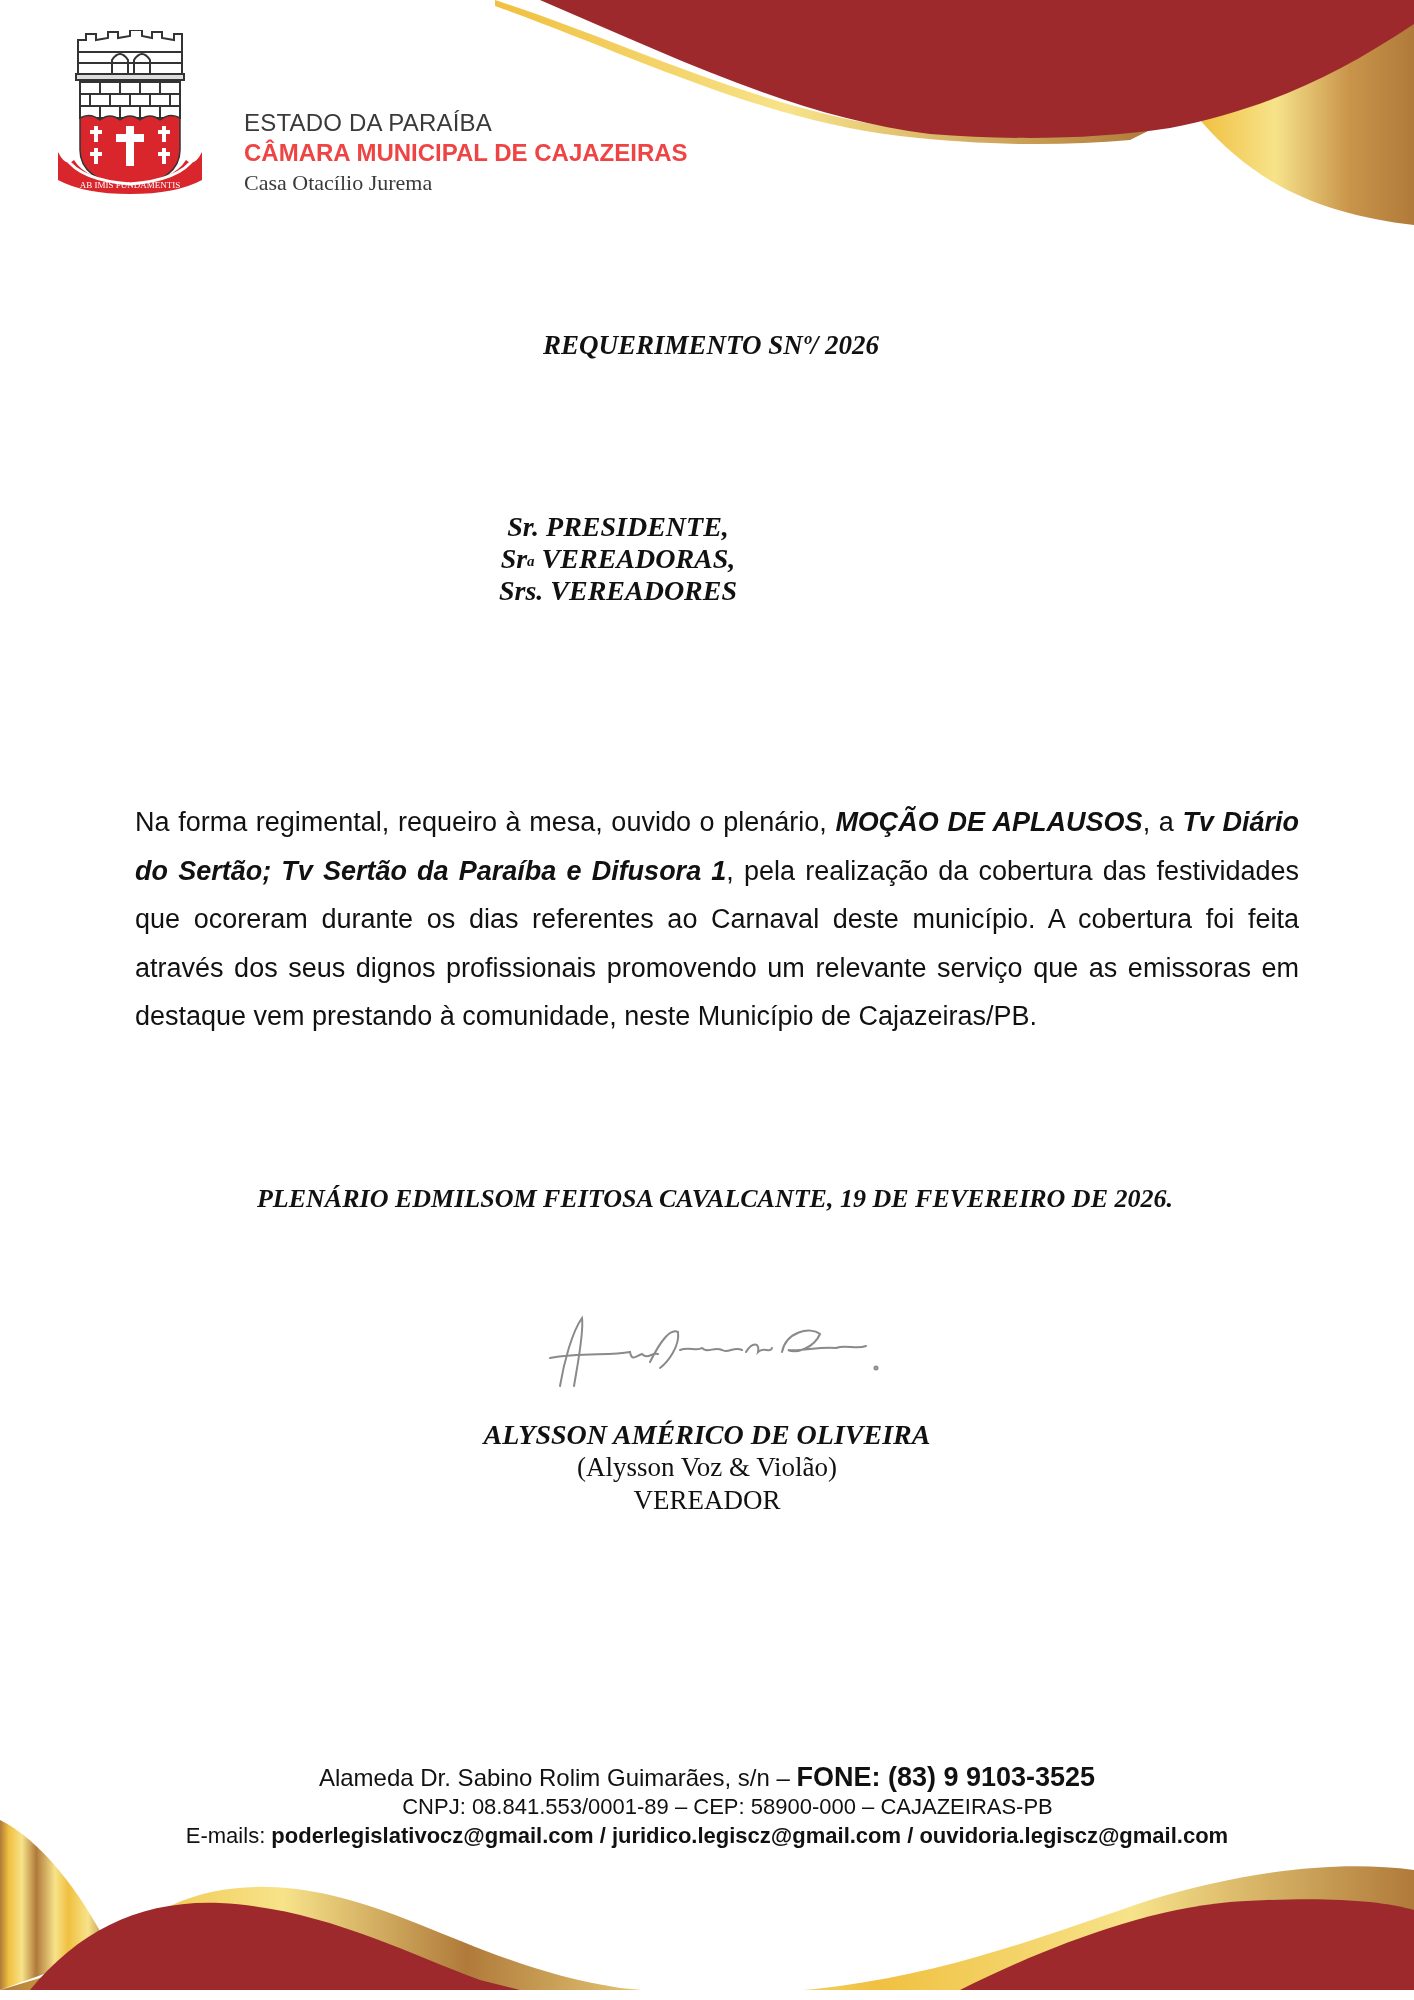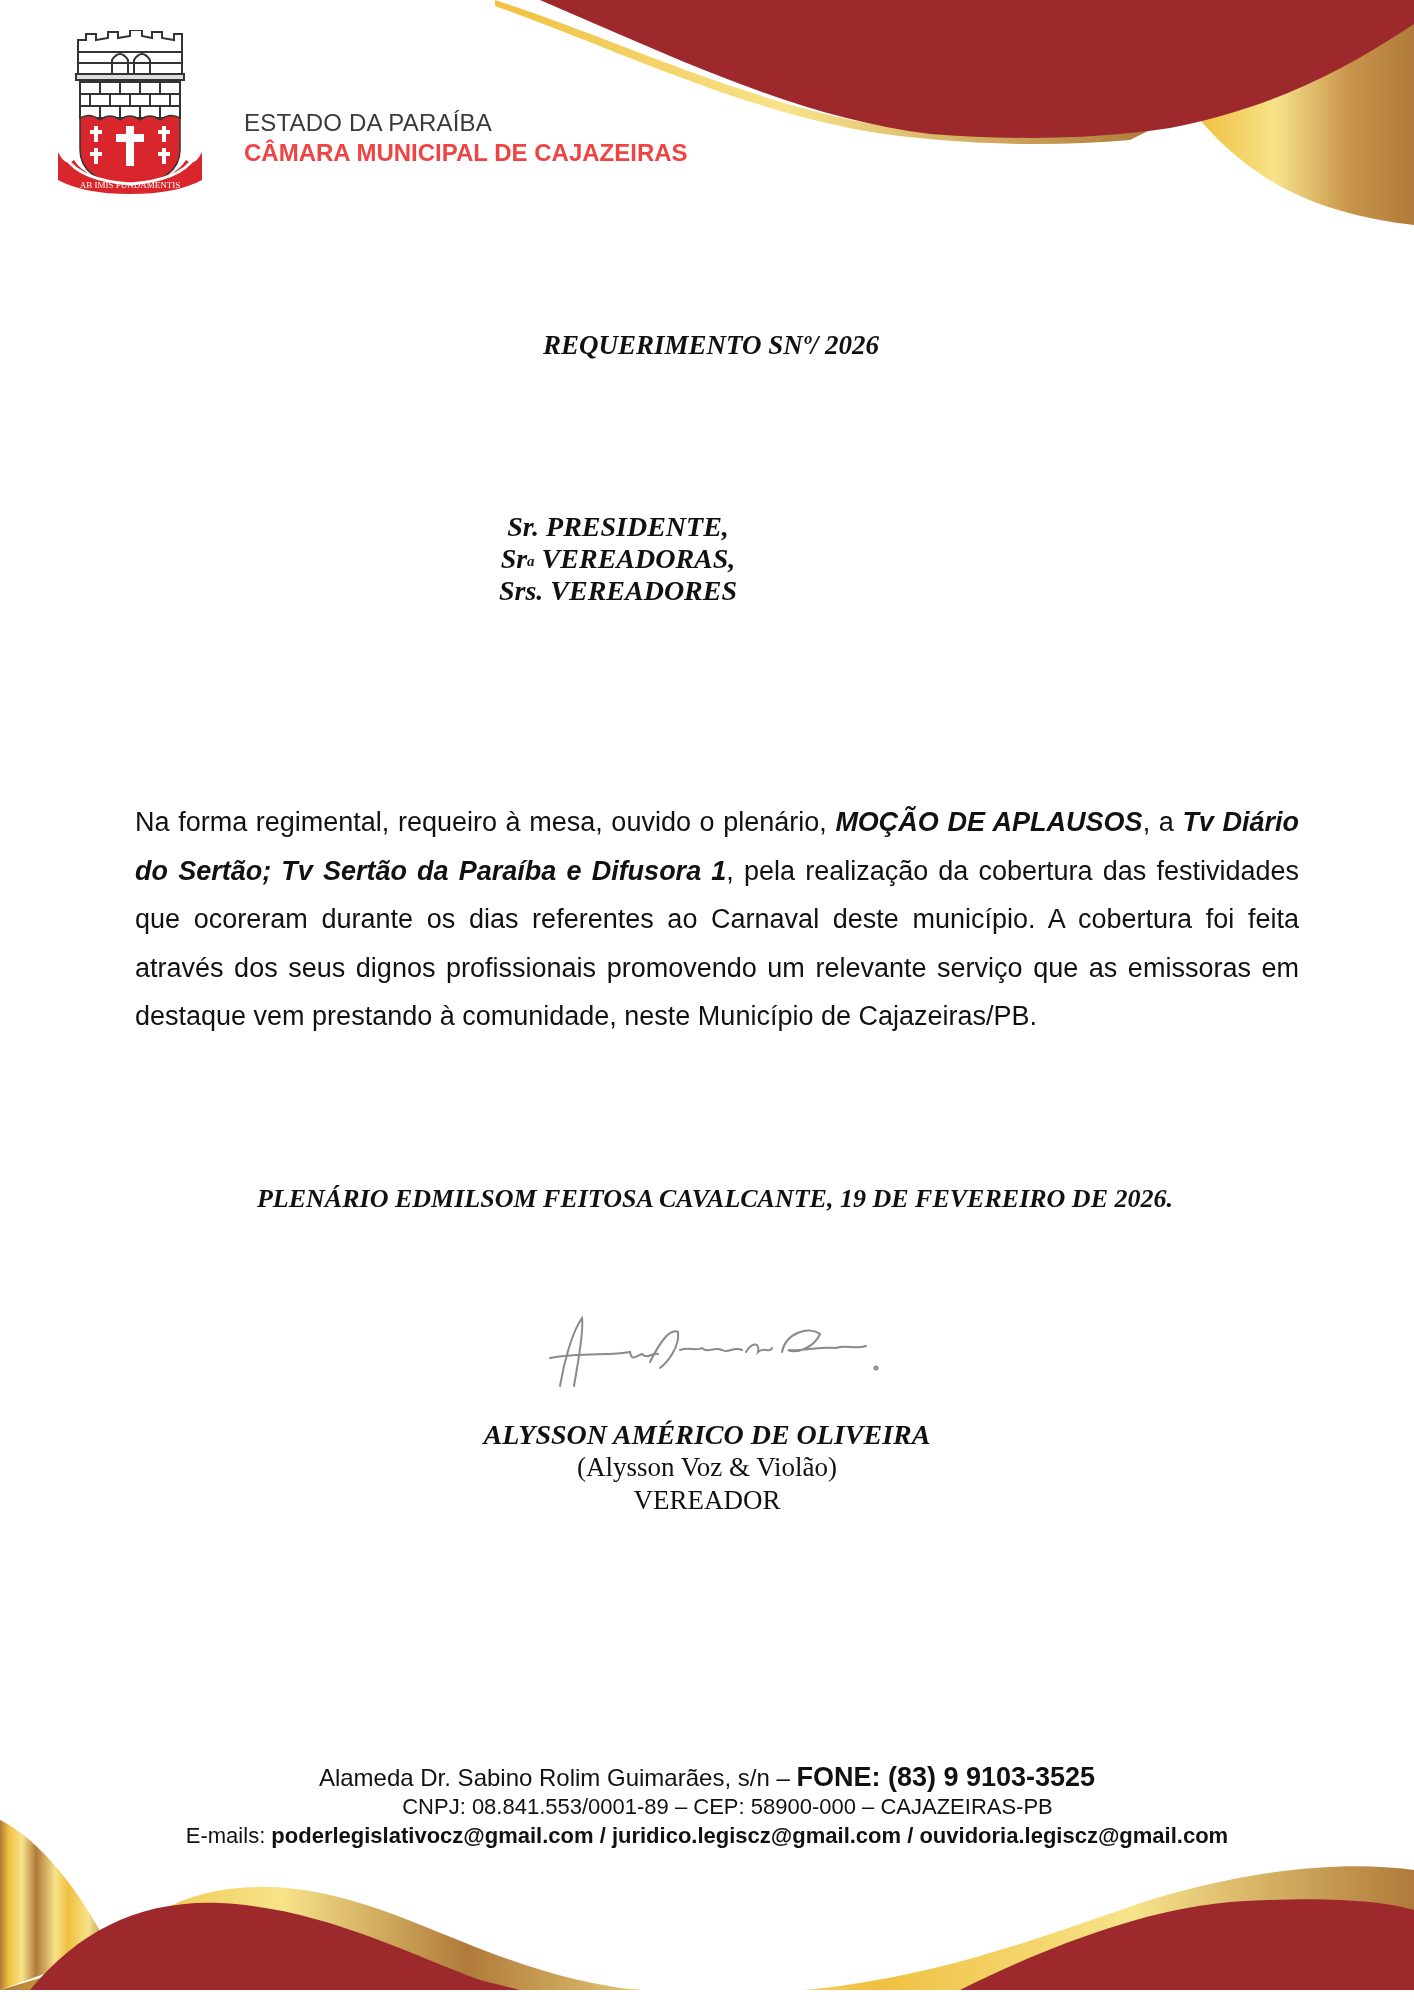--- a/index.html
+++ b/index.html
@@ -107,20 +107,21 @@
   </g>
 
   <path d="M2 122 Q10 138 18 130 Q30 150 74 156 Q118 150 130 130 Q138 138 146 122 L146 150 Q120 164 74 164 Q28 164 2 150 Z" fill="#d8262c"></path>
   <path d="M10 128 Q24 150 74 154 Q124 150 138 128" fill="none" stroke="#fff" stroke-width="3"></path>
   <text x="74" y="158" text-anchor="middle" font-family="Liberation Serif, serif" font-size="9" fill="#fff">AB IMIS FUNDAMENTIS</text>
 </svg>
 
 <div class="abs org">
   <div class="org-line1">ESTADO DA PARAÍBA</div>
   <div class="org-line2">CÂMARA MUNICIPAL DE CAJAZEIRAS</div>
+  <div class="org-line3">Casa Otacílio Jurema</div>
 </div>
 
 <div class="abs doc-title">REQUERIMENTO SNº/ 2026</div>
 
 <div class="abs salutation">
   <div>Sr. PRESIDENTE,</div>
   <div><span>Sr</span><sup>a</sup><span> VEREADORAS,</span></div>
   <div>Srs. VEREADORES</div>
 </div>
 

